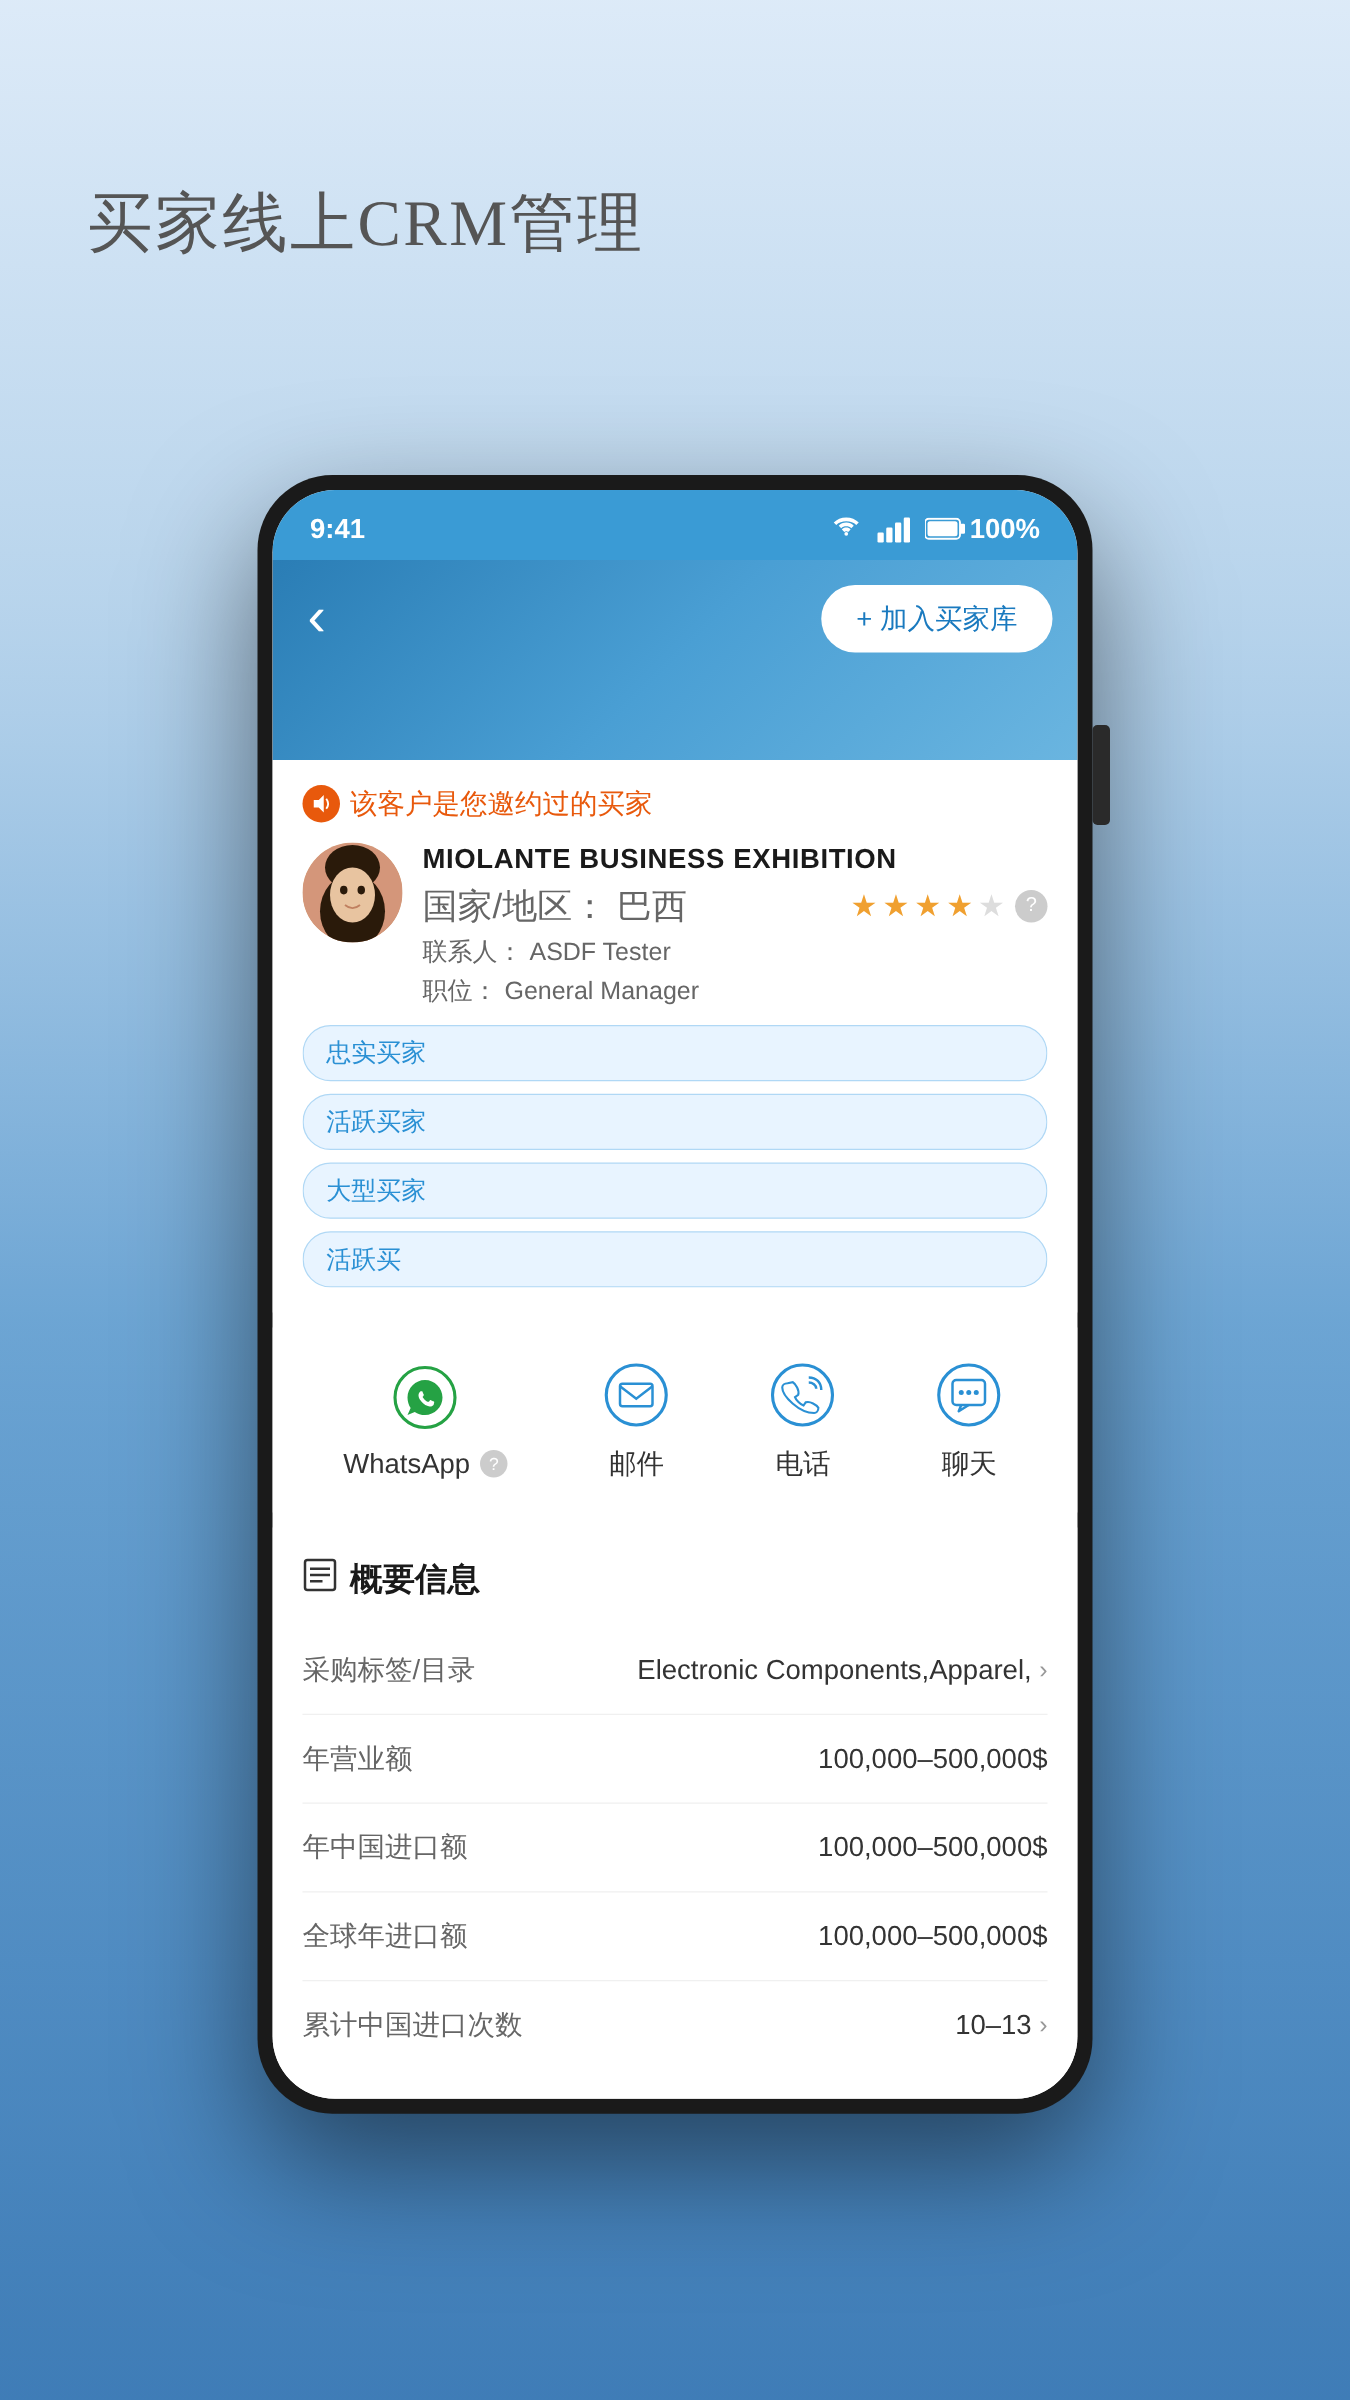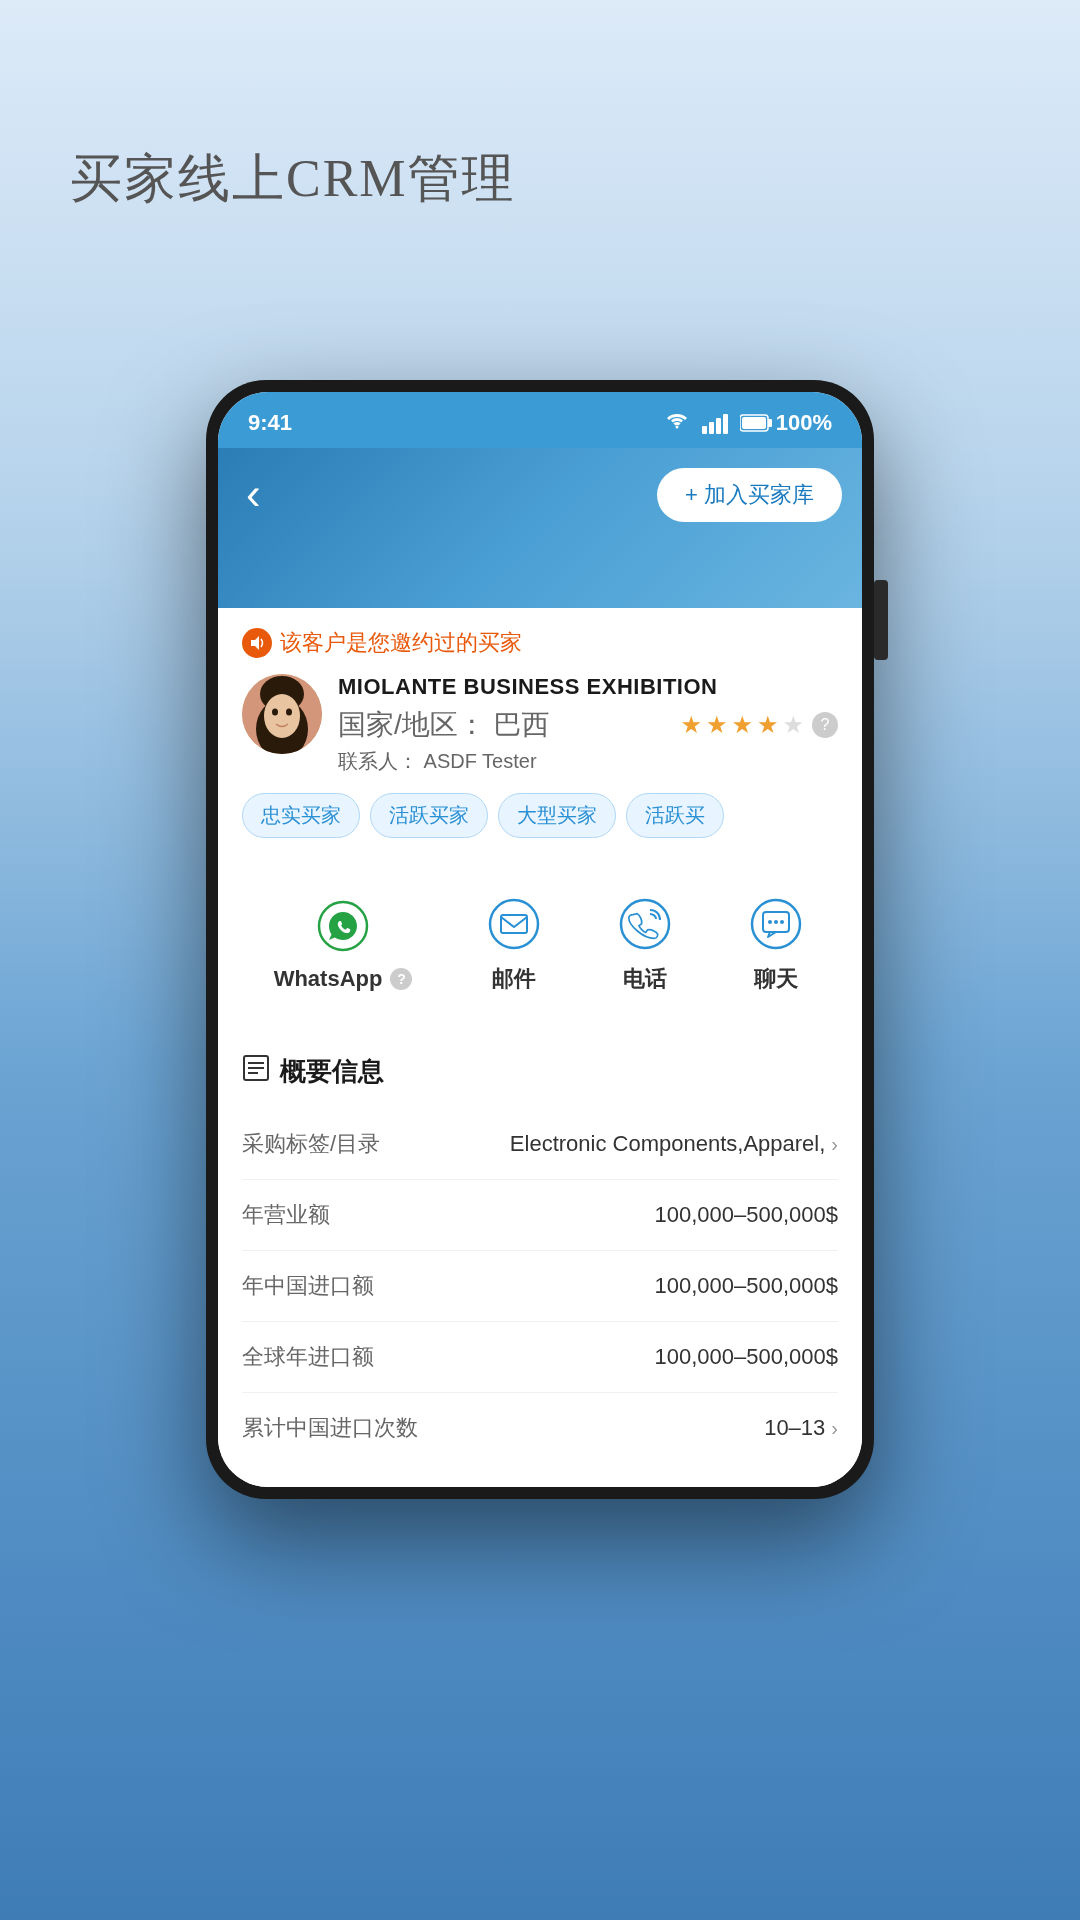--- a/index.html
+++ b/index.html
@@ -253,41 +253,41 @@
       color: #666;
     }
 
     
     .tags-row {
       display: flex;
       gap: 10px;
       margin-top: 14px;
       flex-wrap: nowrap;
       overflow: hidden;
+      flex-direction: column;
     }
 
     .tag {
       background: #e8f4ff;
       color: #2a90d4;
       border: 1px solid #b0d8f5;
       border-radius: 30px;
       padding: 8px 18px;
       font-size: 20px;
       white-space: nowrap;
     }
 
     
     .comm-section {
       background: white;
       margin-top: 12px;
       padding: 24px 20px;
       display: flex;
       justify-content: space-around;
       align-items: center;
-      font-weight: bold;
     }
 
     .comm-item {
       display: flex;
       flex-direction: column;
       align-items: center;
       gap: 10px;
       cursor: pointer;
     }
 
@@ -492,20 +492,24 @@
                   <span class="star">★</span>
                   <span class="star empty">★</span>
                   <div class="question-icon">?</div>
                 </div>
               </div>
 
               <div class="contact-name">
                 <span>联系人：</span>
                 <span>ASDF Tester</span>
               </div>
+              <div class="contact-position">
+                <span>职位：</span>
+                <span>General Manager</span>
+              </div>
             </div>
           </div>
 
           <div class="tags-row">
             <span class="tag">忠实买家</span>
             <span class="tag">活跃买家</span>
             <span class="tag">大型买家</span>
             <span class="tag">活跃买</span>
           </div>
         </div>

